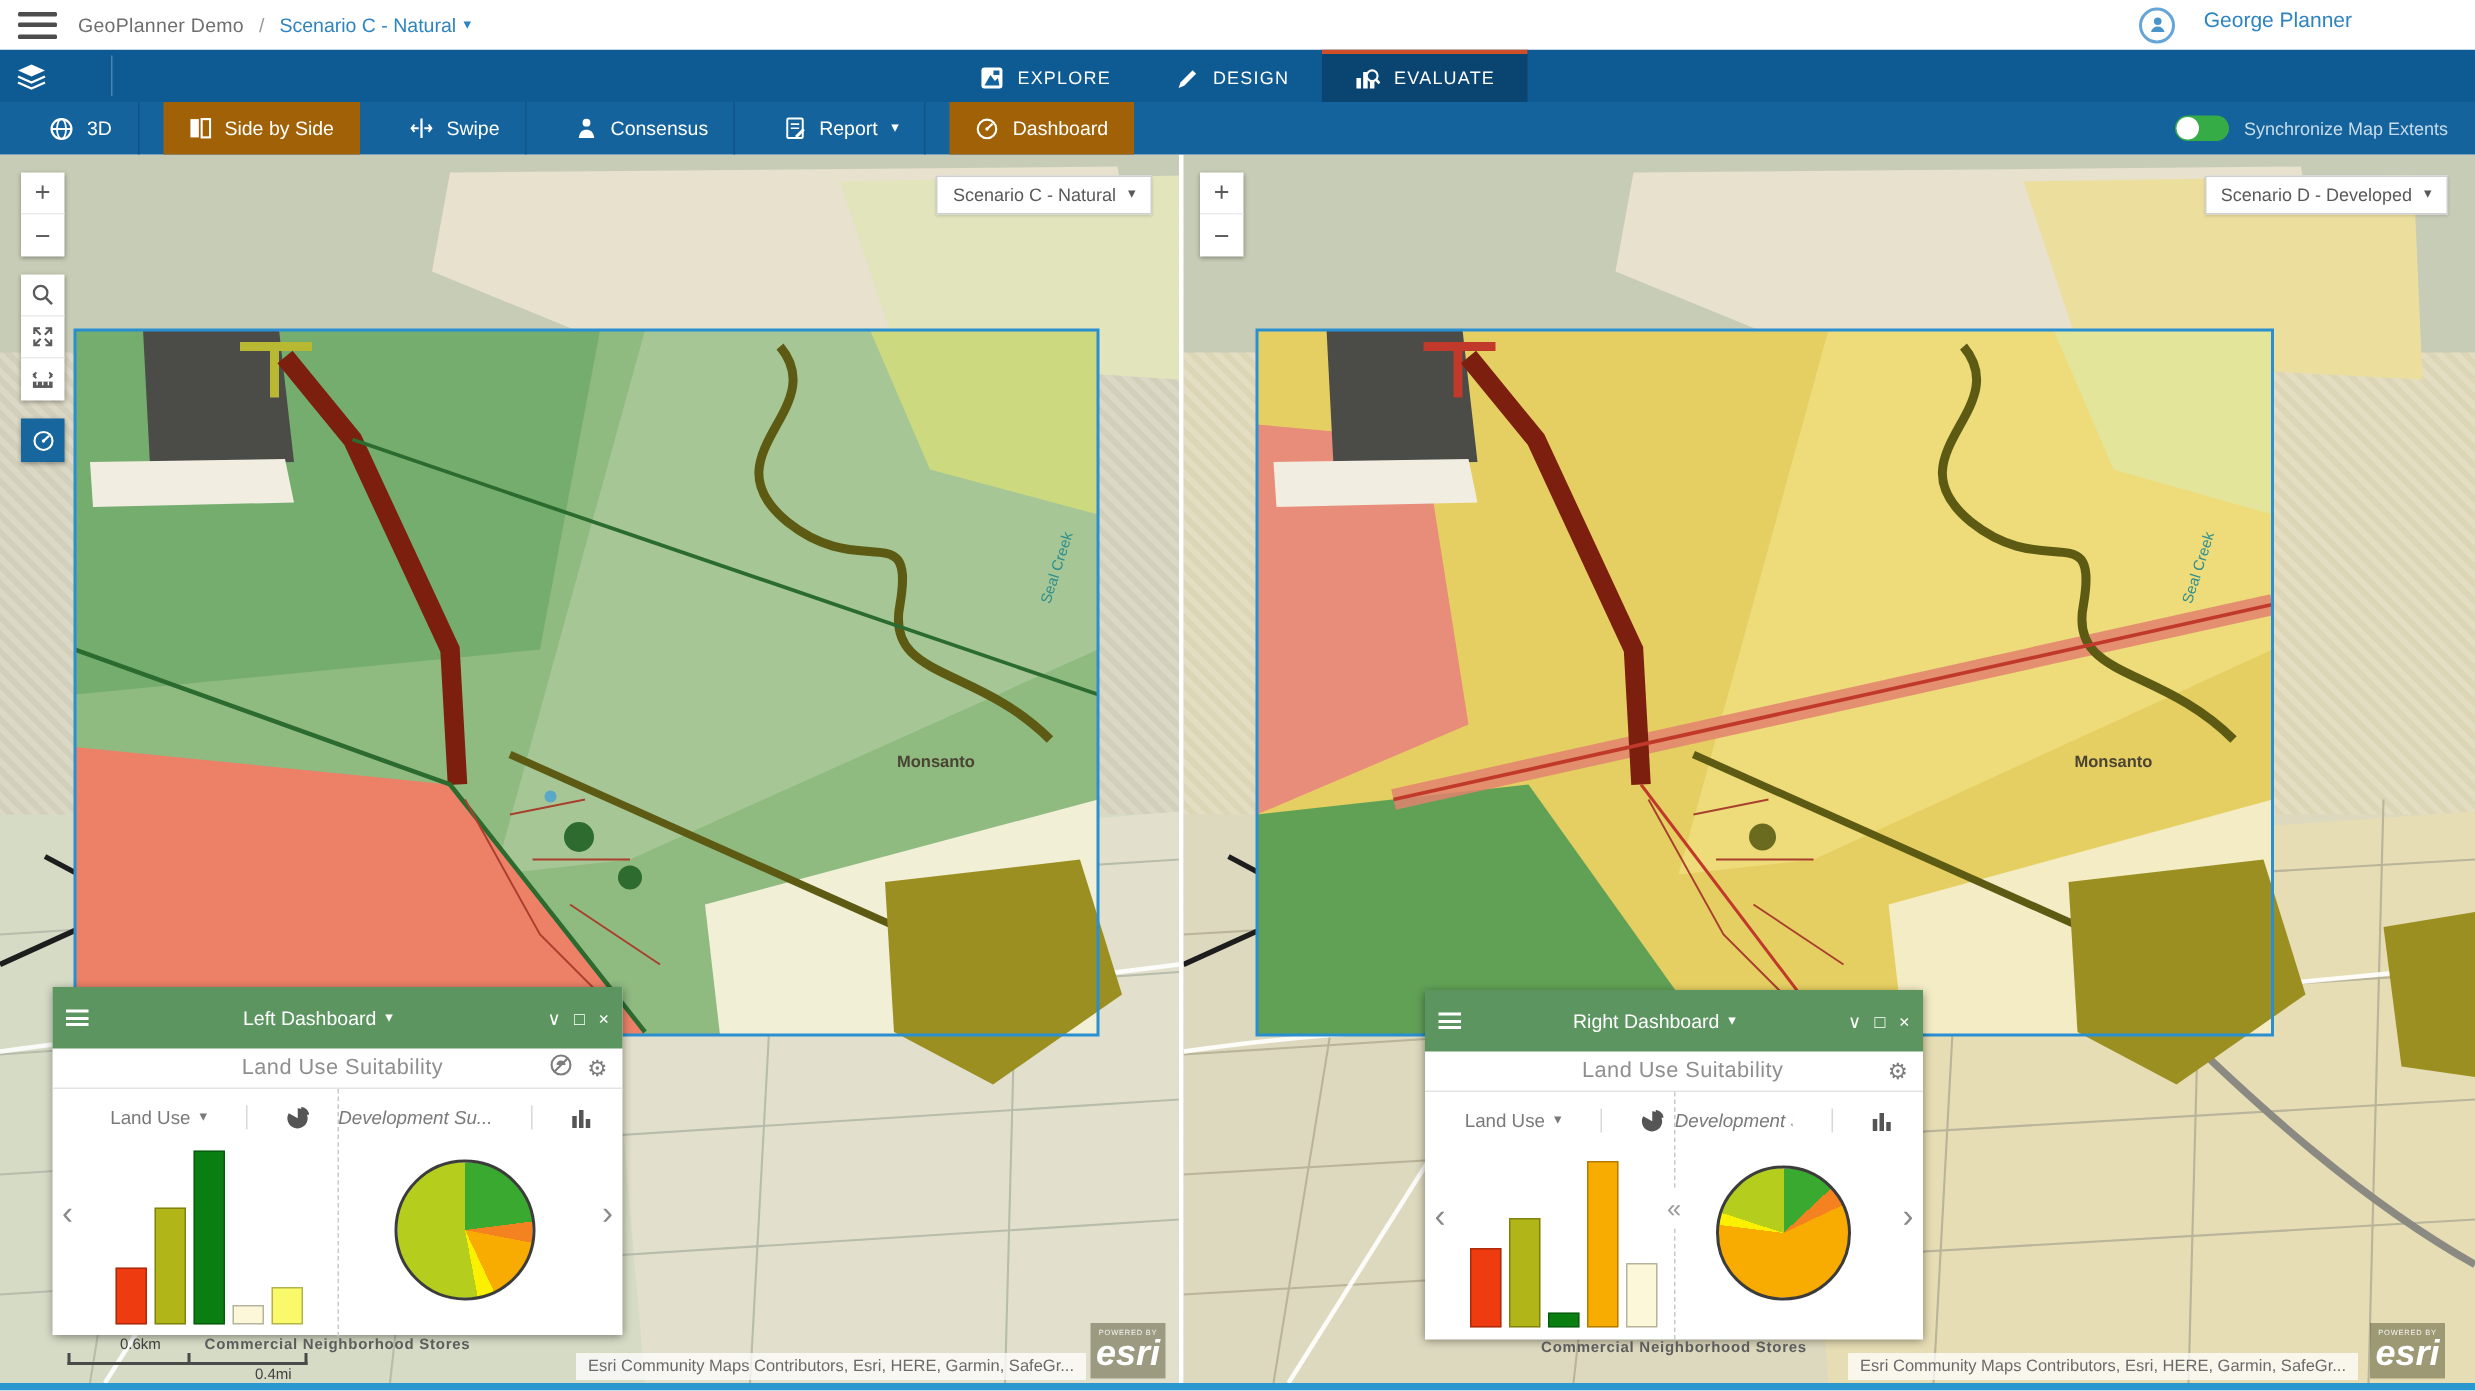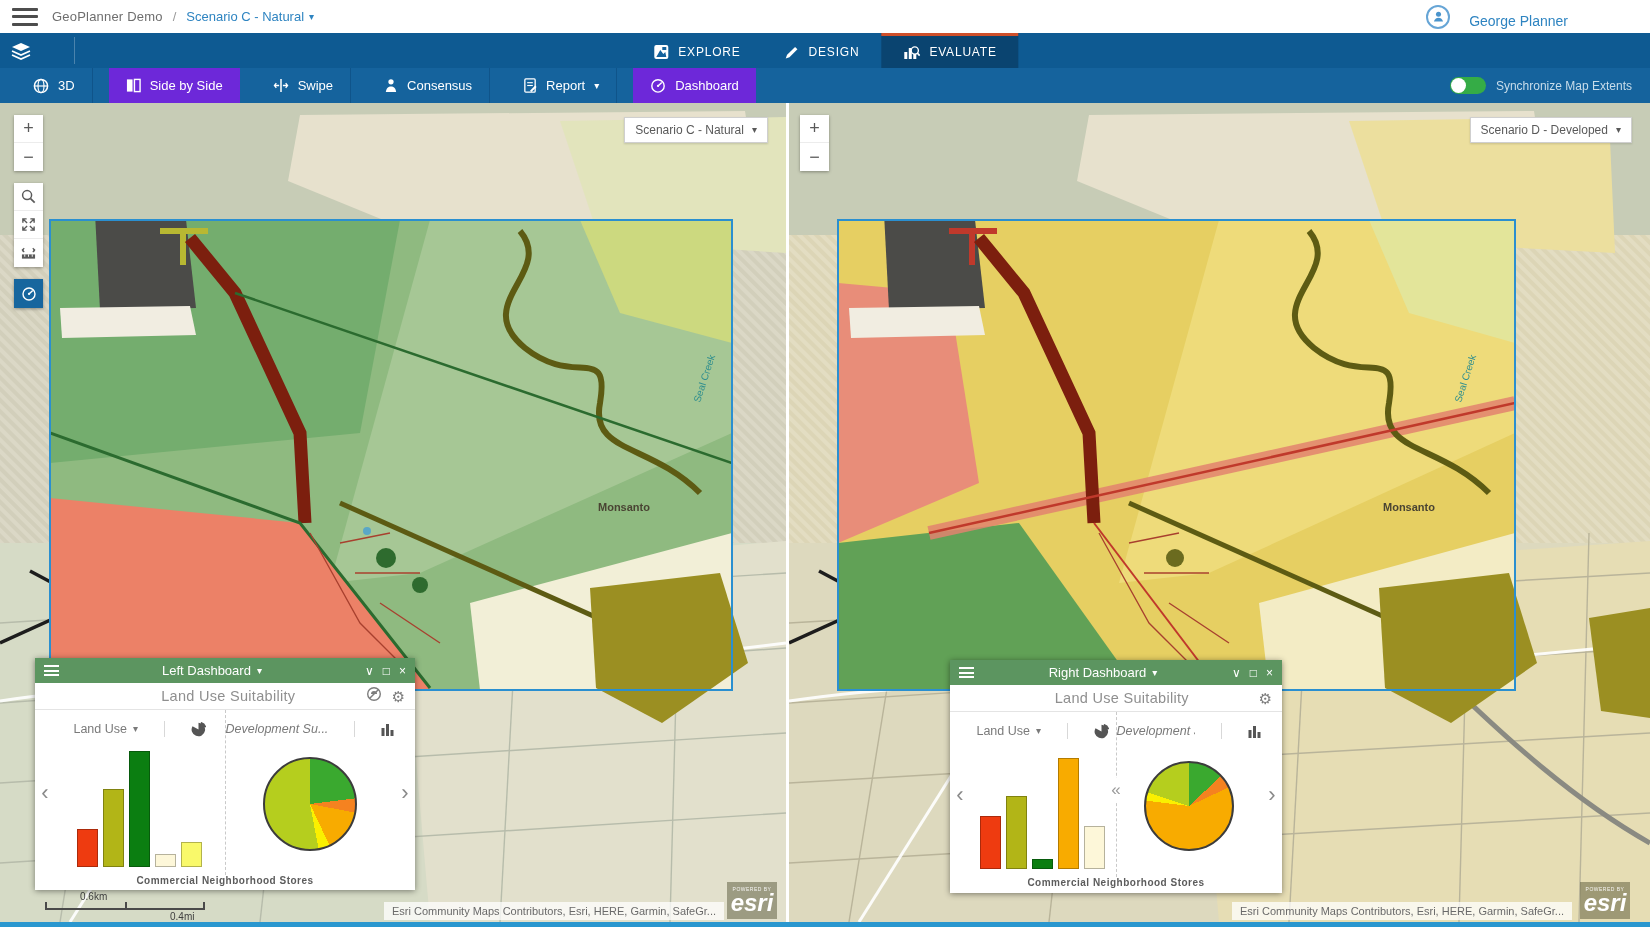--- a/index.html
+++ b/index.html
@@ -6,35 +6,35 @@
   html,body { width:1650px; height:927px; overflow:hidden; font-family:"Liberation Sans", sans-serif; background:#fff; }
 
   
   .topbar { height:33px; background:#fff; display:flex; align-items:center; padding:16px 12px; position:relative; z-index:30; }
   .hamburger { width:26px; height:18px; display:flex; flex-direction:column; justify-content:space-between; cursor:pointer; margin-right:14px; }
   .hamburger span { display:block; height:3px; background:#4d4d4d; border-radius:1px; }
   .crumb { font-size:13px; color:#6e6e6e; letter-spacing:.2px; }
   .crumb-sep { margin:0 10px; color:#9a9a9a; font-size:13px; }
   .crumb-scenario { color:#2e84c1; font-size:13px; display:inline-flex; align-items:center; gap:5px; cursor:pointer; }
   .caret { font-size:10px; line-height:1; }
-  .user { margin-left:auto; display:flex; align-items:flex-end; gap:19px; color:#2e84c1; font-size:14px; cursor:pointer; padding-right:70px; }
+  .user { margin-left:auto; display:flex; align-items:flex-start; gap:19px; color:#2e84c1; font-size:14px; cursor:pointer; padding-right:70px; }
   .avatar { width:24px; height:24px; border:2px solid #66a5d6; border-radius:50%; display:flex; align-items:center; justify-content:center; }
 
   
   .navbar { height:35px; background:#0e5a92; display:flex; align-items:stretch; position:relative; z-index:29;gap:32px; }
   .layers-btn { width:42px; display:flex; align-items:center; justify-content:center; cursor:pointer; }
   .nav-vdiv { width:1px; background:rgba(255,255,255,.25); margin:4px 0; }
   .nav-tabs { position:absolute; left:50%; transform:translateX(-50%); height:100%; display:flex; }
   .nav-tab { display:flex; align-items:center; gap:9px; padding:0 22px; color:#fff; font-size:12px; letter-spacing:.8px; cursor:pointer; border-top:3px solid transparent; }
   .nav-tab.active { background:#0a4470; border-top:3px solid #cf4f2a; }
 
   
   .toolbar { height:35px; background:#15639d; display:flex; align-items:stretch; position:relative; z-index:28; }
   .tool-btn { display:flex; align-items:center; gap:9px; padding:0 17px; color:#fff; font-size:13px; cursor:pointer; border-right:1px solid #0f548a;margin-left:16px; }
-  .tool-btn.green { background:#6d28d9; border-right:none; }
+  .tool-btn.green { background:#a16207; border-right:none; }
   .toolbar-right { margin-left:auto; display:flex; align-items:center; gap:10px; padding-right:18px; }
   .toggle { width:36px; height:17px; border-radius:9px; background:#35ac46; position:relative; cursor:pointer; }
   .toggle .knob { position:absolute; left:1px; top:1px; width:15px; height:15px; background:#fff; border-radius:50%; }
   .toggle-label { color:#c7dcea; font-size:12px; }
 
   
   .maps { height:819px; display:flex; position:relative; background:#d8d5c2; }
   .map-panel { position:relative; height:100%; overflow:hidden; }
   .map-panel.left { width:786px; }
   .map-divider { width:3px; background:#ffffff; }
@@ -47,21 +47,21 @@
   .ctl-btn { height:28px; display:flex; align-items:center; justify-content:center; color:#5a5a5a; font-size:18px; cursor:pointer; border-bottom:1px solid #ececec; }
   .ctl-btn:last-child { border-bottom:none; }
   .ctl-box.zoom { top:12px; }
   .ctl-box.tools { top:80px; }
   .ctl-btn.blue { position:absolute; left:14px; top:176px; width:29px; height:29px; background:#17669e; border-bottom:none; box-shadow:0 1px 3px rgba(0,0,0,.35); }
 
   
   .dash { position:absolute; background:#fff; box-shadow:0 1px 6px rgba(0,0,0,.45); display:flex; flex-direction:column; z-index:10; }
   .dash.leftd  { left:35px;  top:555px; width:380px; height:232px; }
   .dash.rightd { left:161px; top:557px; width:332px; height:233px; }
-  .dash-head { height:25px; background:#5c9560; color:#fff; display:flex; align-items:center; padding:0 9px; font-size:13px; flex:0 0 auto; }
+  .dash-head { height:41px; background:#5c9560; color:#fff; display:flex; align-items:center; padding:0 9px; font-size:13px; flex:0 0 auto; }
   .dash-burger { width:15px; height:11px; display:flex; flex-direction:column; justify-content:space-between; cursor:pointer; }
   .dash-burger span { height:2px; background:#fff; }
   .dash-title-wrap { flex:1; text-align:center; display:flex; align-items:center; justify-content:center; gap:6px; cursor:pointer; }
   .dash-head-icons { display:flex; align-items:center; gap:9px; font-size:12px; }
   .dash-head-icons span { cursor:pointer; }
   .dash-sub { height:27px; border-bottom:1px solid #e4e4e4; display:flex; align-items:center; padding:0 10px; flex:0 0 auto; }
   .dash-sub-title { flex:1; text-align:center; font-size:14.5px; color:#8f8f8f; letter-spacing:.3px; }
   .dash-sub-icons { display:flex; align-items:center; gap:10px; color:#7d7d7d; }
   .gear { font-size:15px; color:#7d7d7d; cursor:pointer; line-height:1; }
   .dash-body { flex:1; display:flex; position:relative; }

